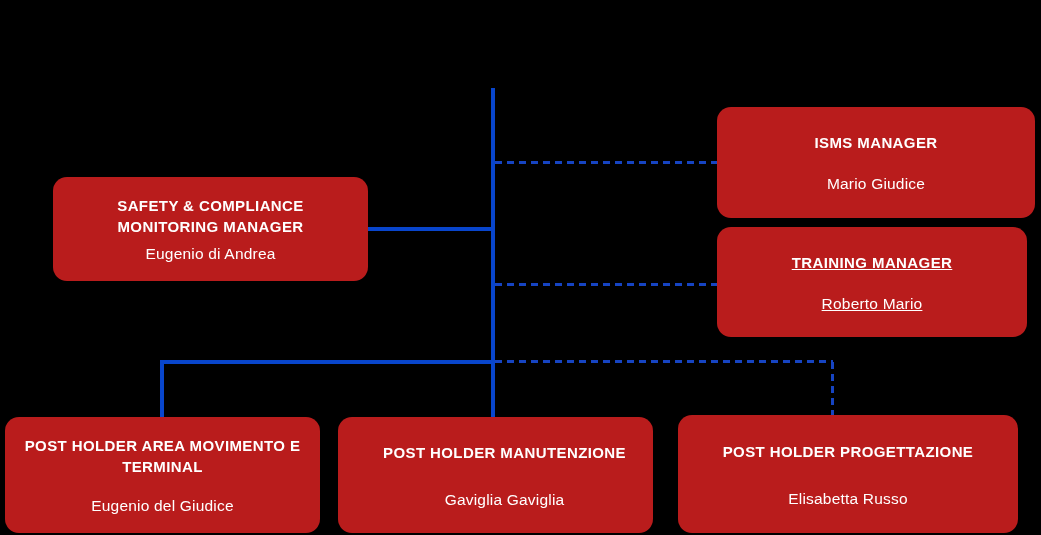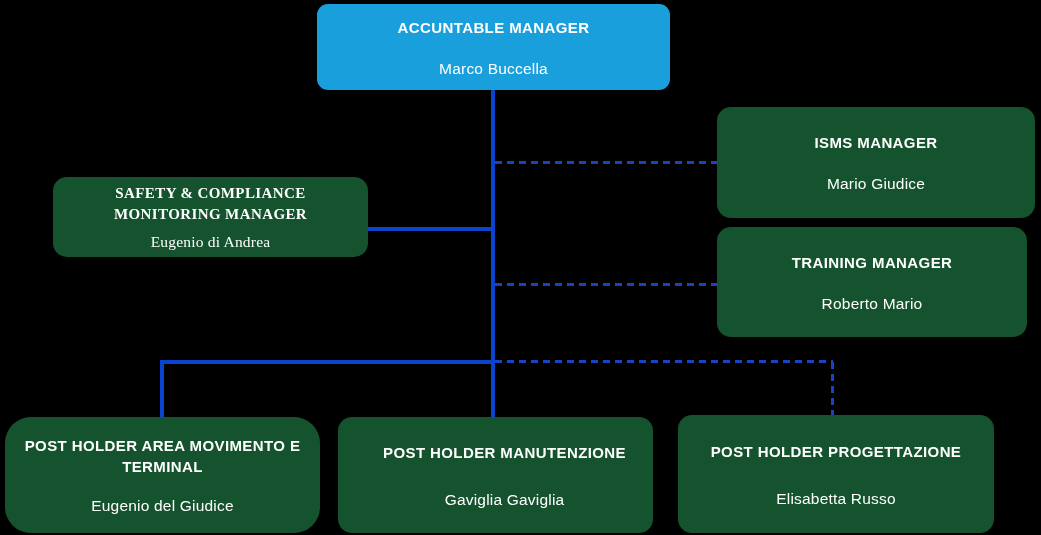--- a/index.html
+++ b/index.html
@@ -21,21 +21,21 @@
     flex-direction: column;
     align-items: center;
     justify-content: center;
     gap: 22px;
     color: #FFFFFF;
     text-align: center;
     box-sizing: border-box;
     padding: 8px 18px;
   }
   .node.primary {
-    background: #14532d;
+    background: #b91c1c;
     border-radius: 14px;
   }
   .node.accent {
     background: #189FDC;
     border-radius: 11px;
   }
   .node.wide-gap { gap: 28px; }
   .node-title {
     font-size: 15px;
     font-weight: 700;
@@ -65,48 +65,44 @@
 
   <div class="vline" style="left:491px; top:88px;  height:329px;"></div>
   <div class="hline" style="left:368px; top:227px; width:125px;"></div>
   <div class="hdash" style="left:495px; top:161px; width:222px;"></div>
   <div class="hdash" style="left:495px; top:283px; width:222px;"></div>
   <div class="hline" style="left:160px; top:360px; width:333px;"></div>
   <div class="vline" style="left:160px; top:360px; height:57px;"></div>
   <div class="hdash" style="left:495px; top:360px; width:338px;"></div>
   <div class="vdash" style="left:831px; top:362px; height:53px;"></div>
 
-  <div class="node accent" style="left:317px; top:4px; width:353px; height:86px;">
-    <div class="node-title">ACCUNTABLE MANAGER</div>
-    <div class="node-name">Marco Buccella</div>
-  </div>
 
   <div class="node primary" style="left:717px; top:107px; width:318px; height:111px;">
     <div class="node-title">ISMS MANAGER</div>
     <div class="node-name">Mario Giudice</div>
   </div>
 
-  <div class="node primary" style="left:717px; top:227px; width:310px; height:110px;">
+  <div class="node primary" style="left:717px; top:227px; width:310px; height:110px;text-decoration:underline;">
     <div class="node-title">TRAINING MANAGER</div>
     <div class="node-name">Roberto Mario</div>
   </div>
 
-  <div class="node primary" style="left:53px; top:177px; width:315px; height:80px; gap:8px;font-family:Liberation Serif, serif;">
+  <div class="node primary" style="left:53px; top:177px; width:315px; height:104px; gap:8px;">
     <div class="node-title">SAFETY &amp; COMPLIANCE MONITORING MANAGER</div>
     <div class="node-name">Eugenio di Andrea</div>
   </div>
 
-  <div class="node primary wide-gap" style="left:5px; top:417px; width:315px; height:116px; gap:20px;border-radius:26px;">
+  <div class="node primary wide-gap" style="left:5px; top:417px; width:315px; height:116px; gap:20px;">
     <div class="node-title">POST HOLDER AREA MOVIMENTO E TERMINAL</div>
     <div class="node-name">Eugenio del Giudice</div>
   </div>
 
   <div class="node primary wide-gap" style="left:338px; top:417px; width:315px; height:116px;padding-left:36px;">
     <div class="node-title">POST HOLDER MANUTENZIONE</div>
     <div class="node-name">Gaviglia Gaviglia</div>
   </div>
 
-  <div class="node primary wide-gap" style="left:678px; top:415px; width:316px; height:118px;">
+  <div class="node primary wide-gap" style="left:678px; top:415px; width:340px; height:118px;">
     <div class="node-title">POST HOLDER PROGETTAZIONE</div>
     <div class="node-name">Elisabetta Russo</div>
   </div>
 
 </div>
 
 </body></html>

